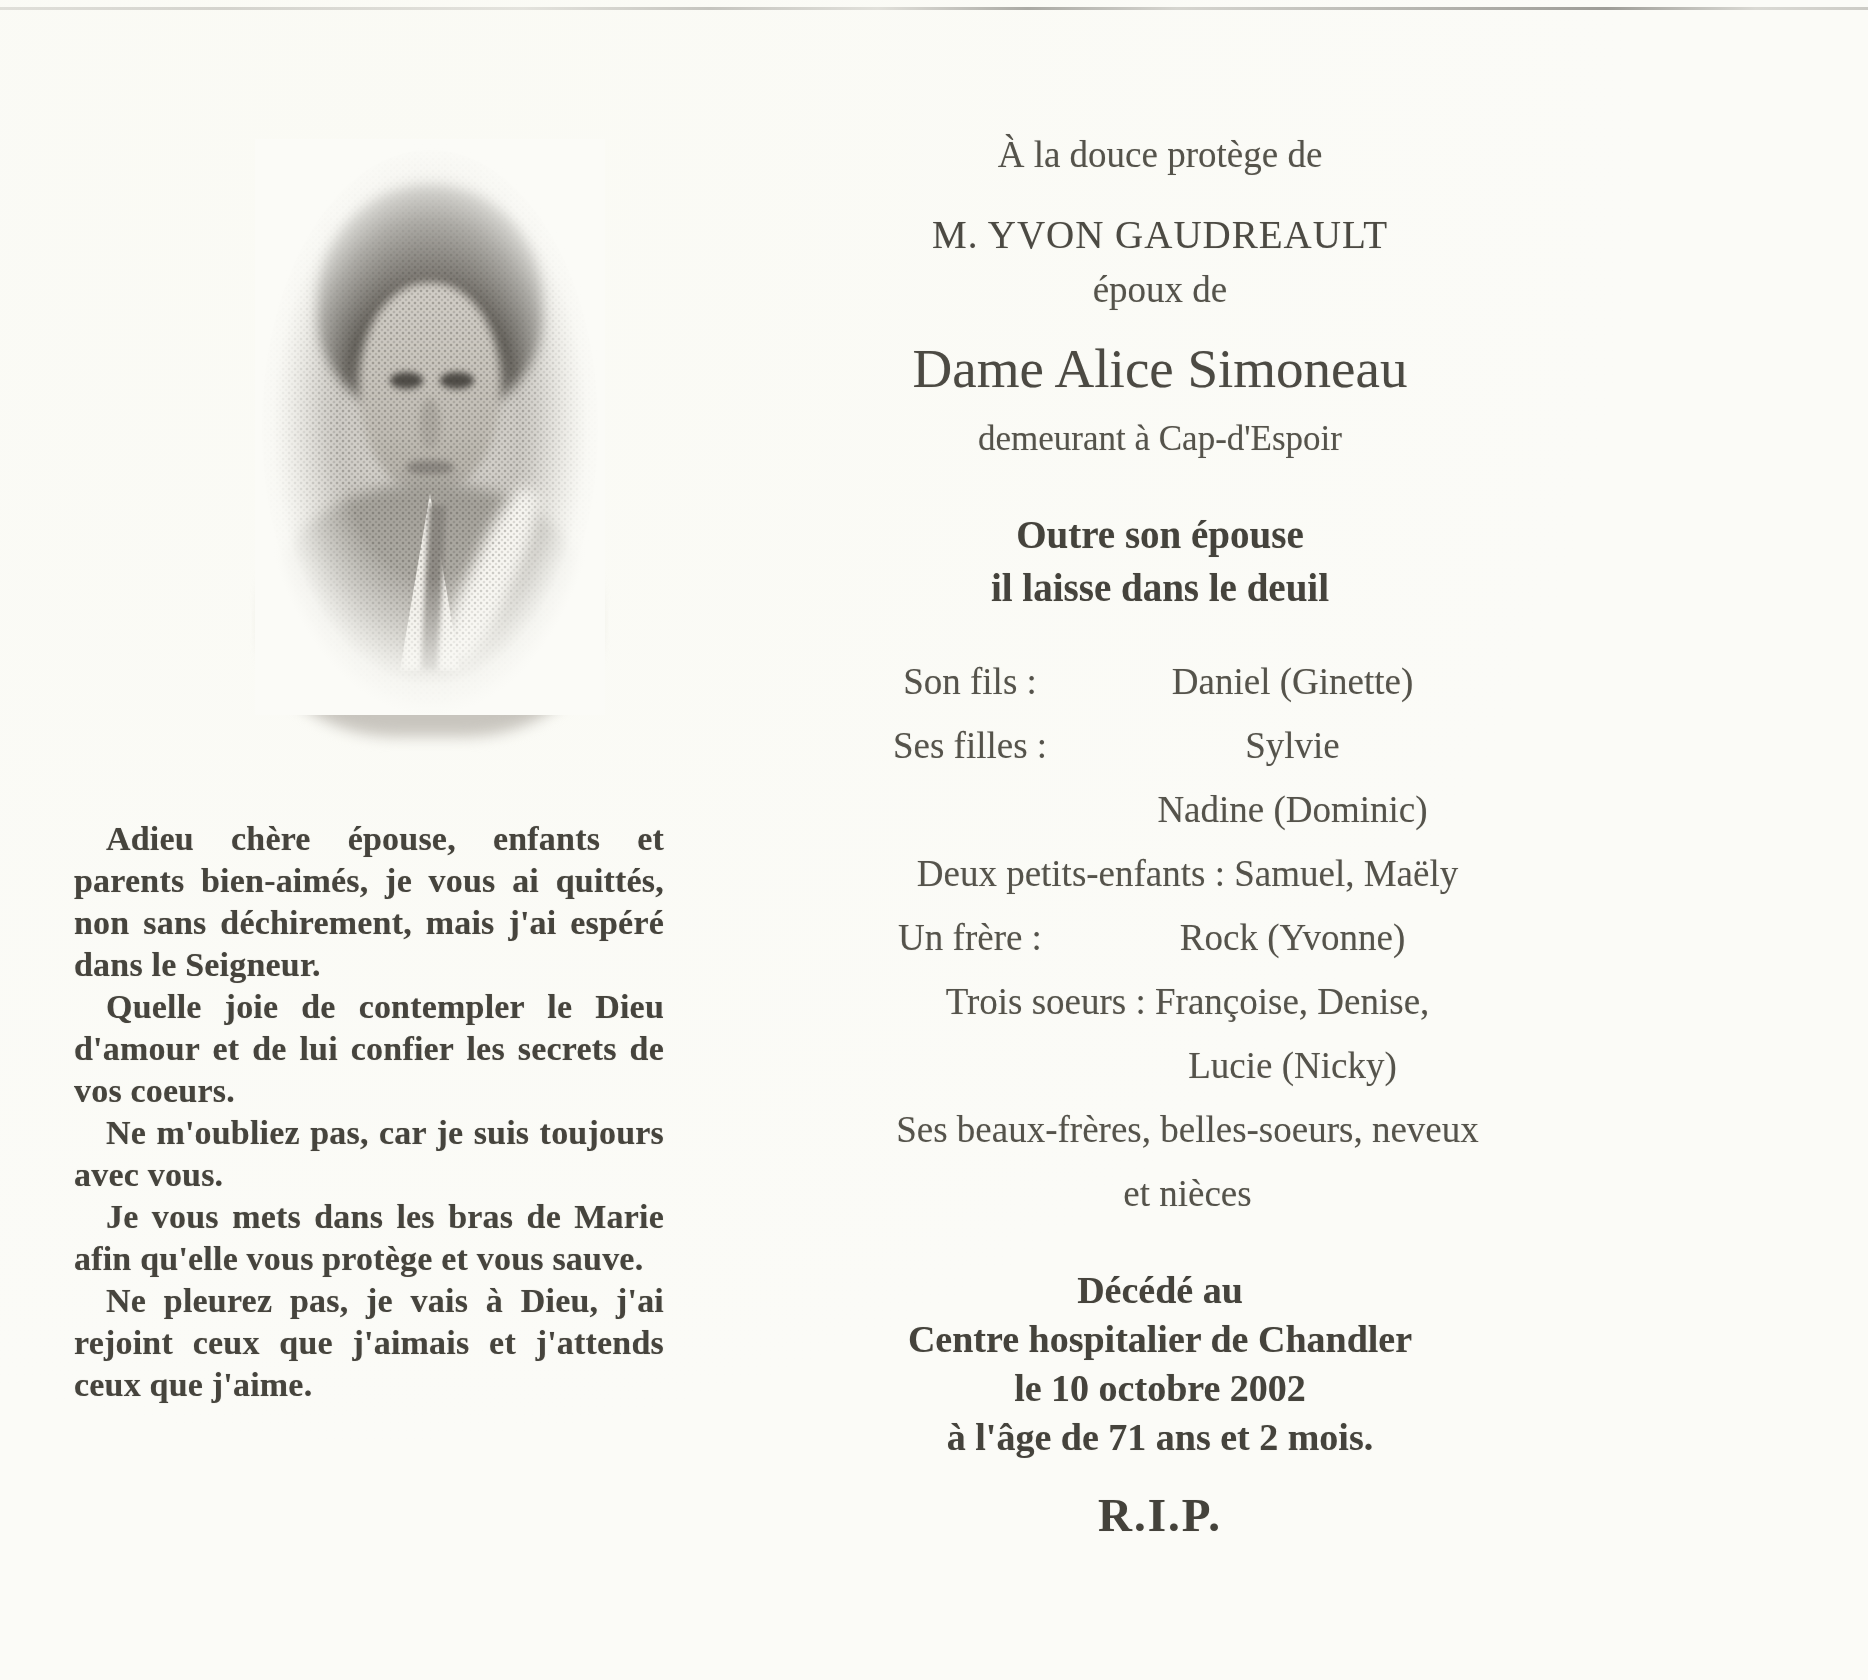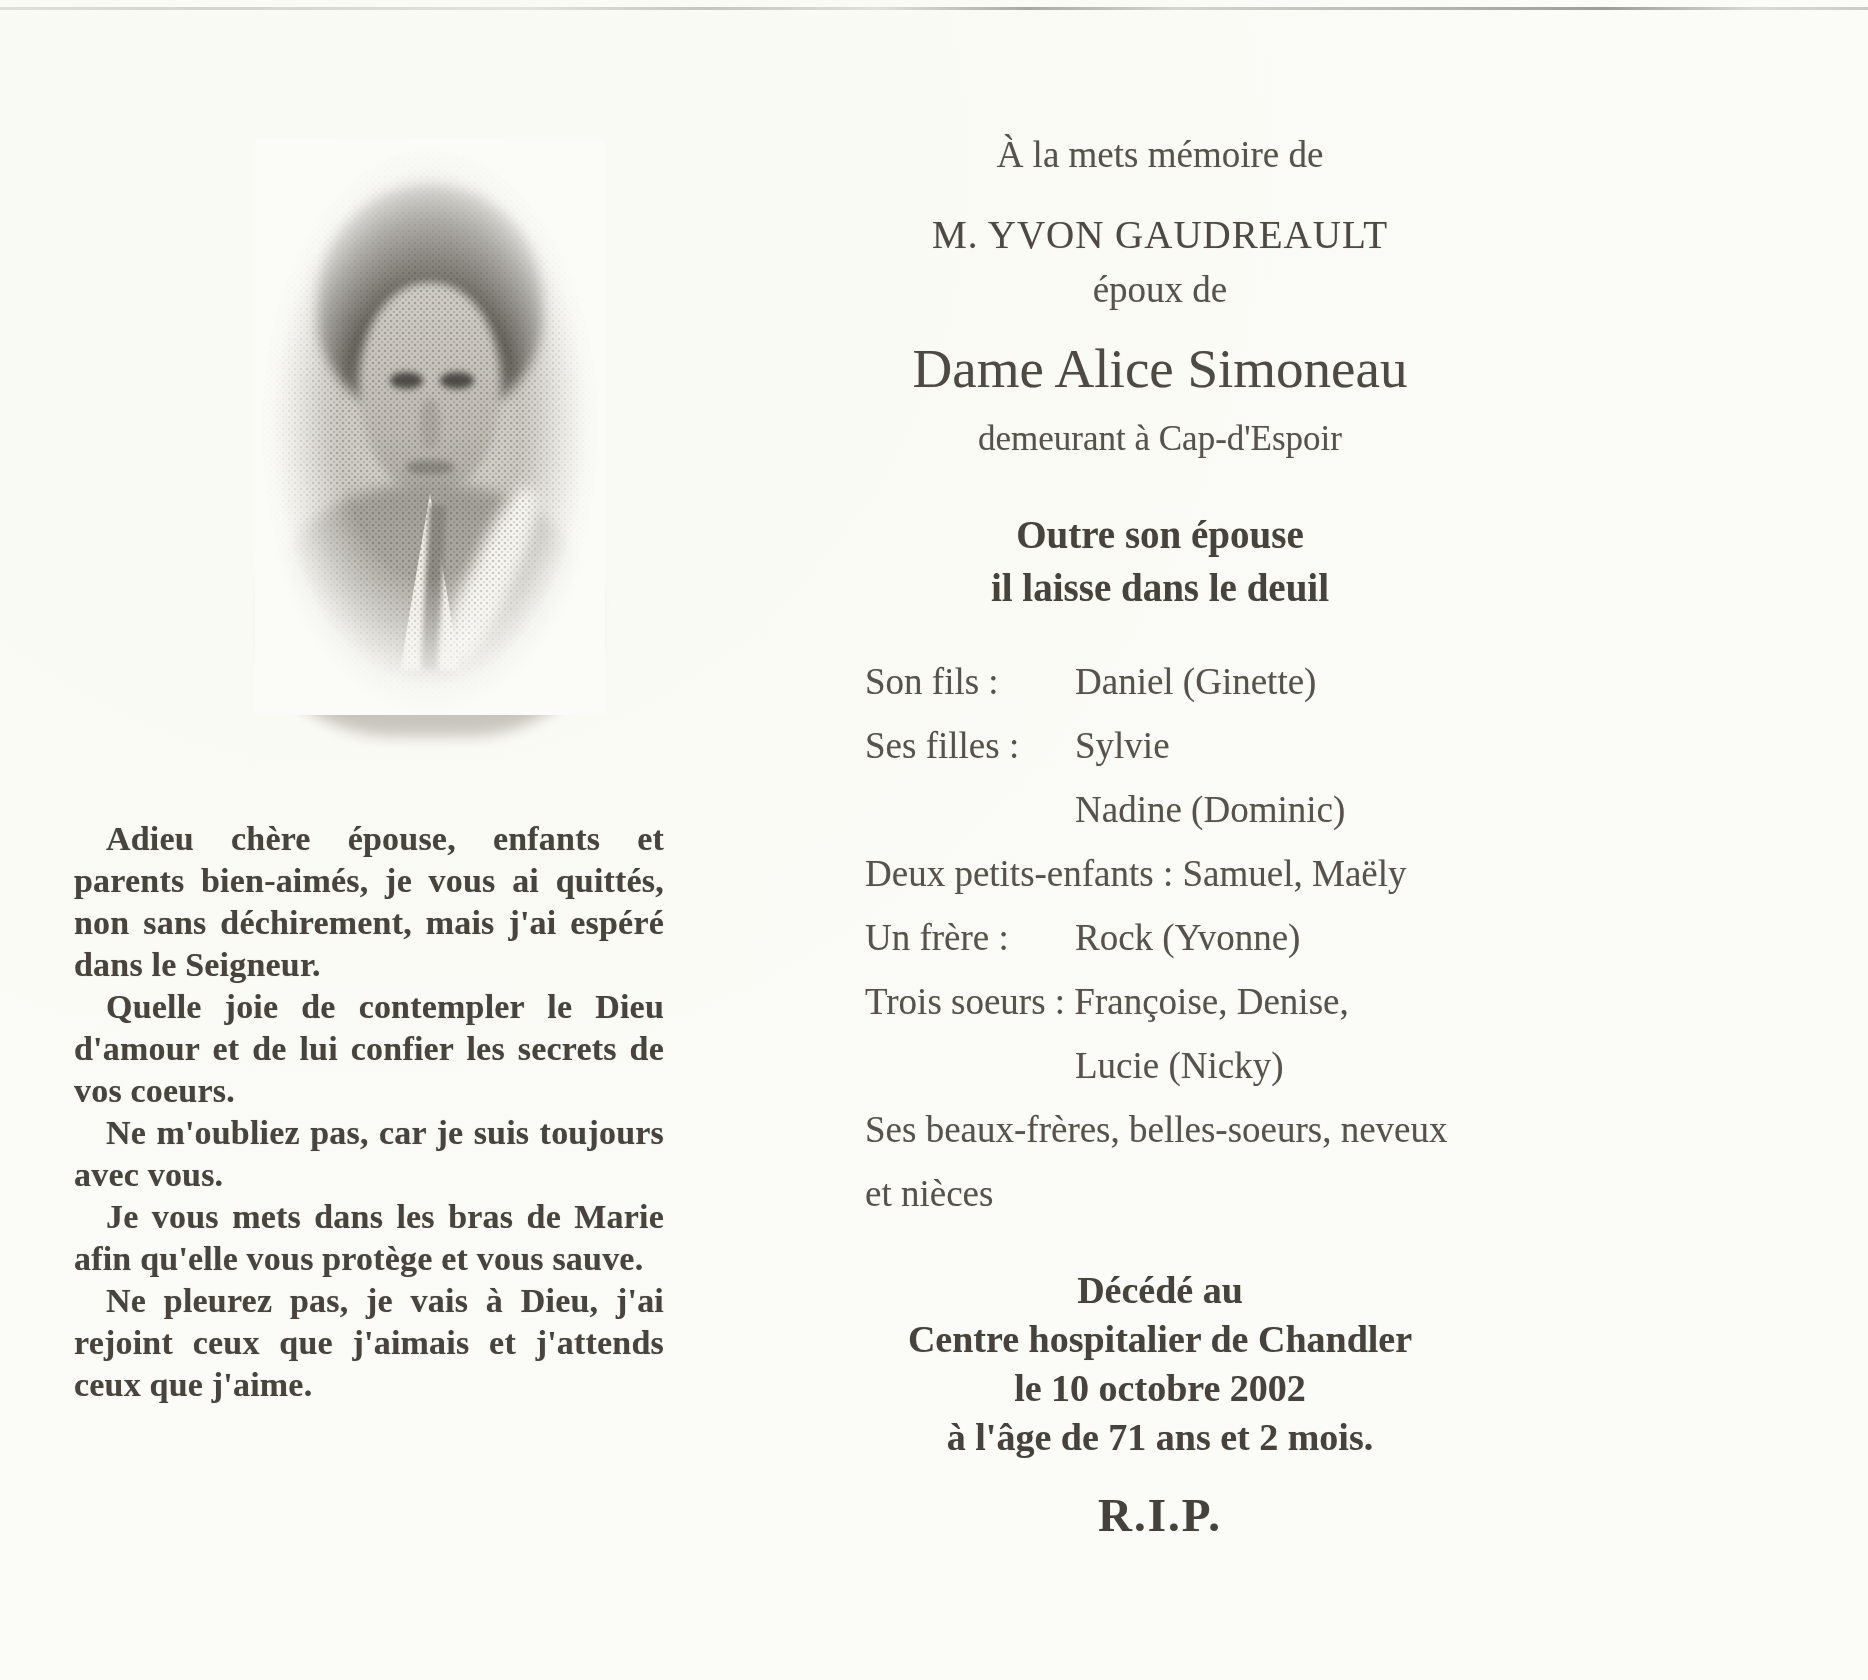--- a/index.html
+++ b/index.html
@@ -107,21 +107,21 @@
     text-shadow:0 0 1px rgba(90,88,80,.30);
   }
   .dedication{font-size:37px;line-height:44px;}
   .name{font-size:39px;line-height:64px;margin-top:26px;letter-spacing:1px;color:#4c4a43;}
   .epoux{font-size:37px;line-height:46px;}
   .spouse{font-size:55px;line-height:64px;margin-top:24px;color:#4c4a43;}
   .residence{font-size:35px;line-height:44px;margin-top:16px;}
   .surv-heading{font-size:39px;line-height:53px;margin-top:47px;font-weight:700;color:#45433c;}
   .family{
     margin-top:36px;
-    text-align:left;
+    text-align:center;
     padding-left:55px;
     font-size:37px;line-height:64px;
   }
   .fam-row{display:flex;}
   .fam-label{flex:0 0 210px;}
   .fam-value{flex:1;}
   .fam-full{display:block;}
   .deceased{margin-top:40px;font-weight:700;font-size:38px;line-height:49px;color:#45433c;}
   .rip{margin-top:24px;font-weight:700;font-size:47px;line-height:58px;letter-spacing:2px;color:#44423b;}
 </style>
@@ -150,21 +150,21 @@
 
   <div class="farewell">
     <p>Adieu chère épouse, enfants et parents bien-aimés, je vous ai quittés, non sans déchirement, mais j'ai espéré dans le Seigneur.</p>
     <p>Quelle joie de contempler le Dieu d'amour et de lui confier les secrets de vos coeurs.</p>
     <p>Ne m'oubliez pas, car je suis toujours avec vous.</p>
     <p>Je vous mets dans les bras de Marie afin qu'elle vous protège et vous sauve.</p>
     <p>Ne pleurez pas, je vais à Dieu, j'ai rejoint ceux que j'aimais et j'attends ceux que j'aime.</p>
   </div>
 
   <div class="memorial">
-    <div class="dedication">À la mets mémoire de</div>
+    <div class="dedication">À la douce protège de</div>
     <div class="name">M. YVON GAUDREAULT</div>
     <div class="epoux">époux de</div>
     <div class="spouse">Dame Alice Simoneau</div>
     <div class="residence">demeurant à Cap-d'Espoir</div>
 
     <div class="surv-heading">
       <div>Outre son épouse</div>
       <div>il laisse dans le deuil</div>
     </div>
 

